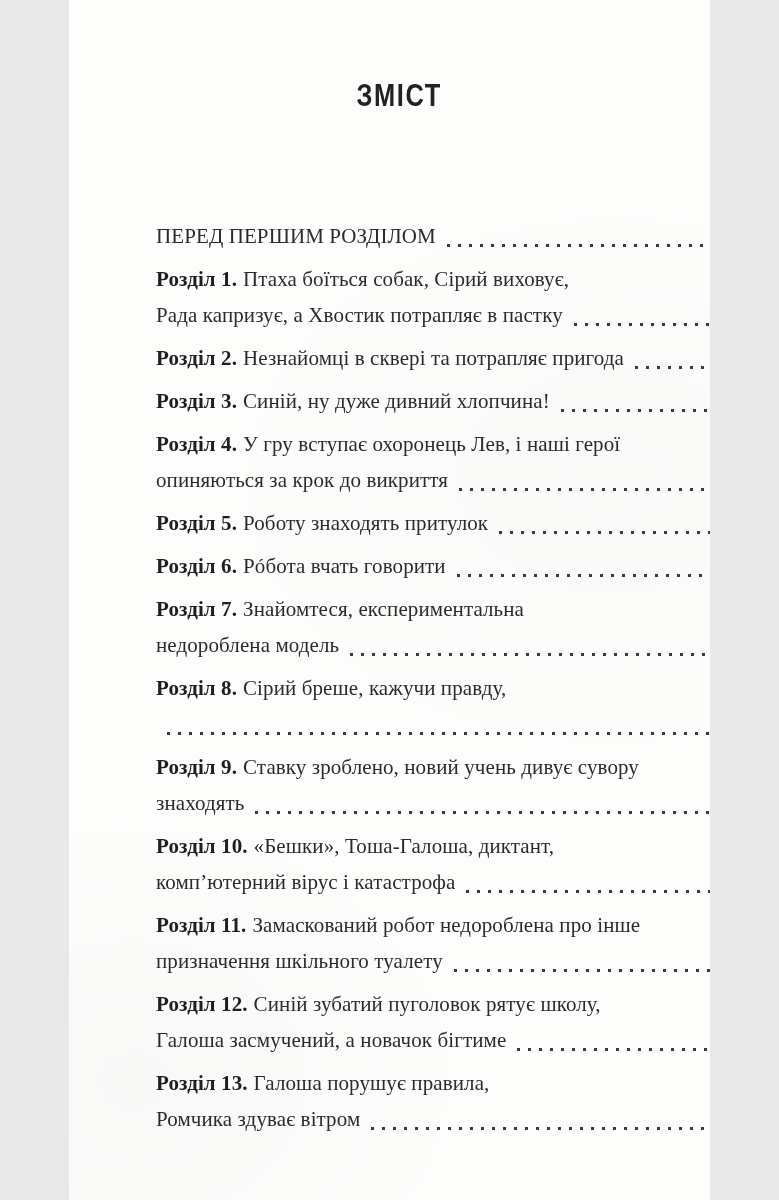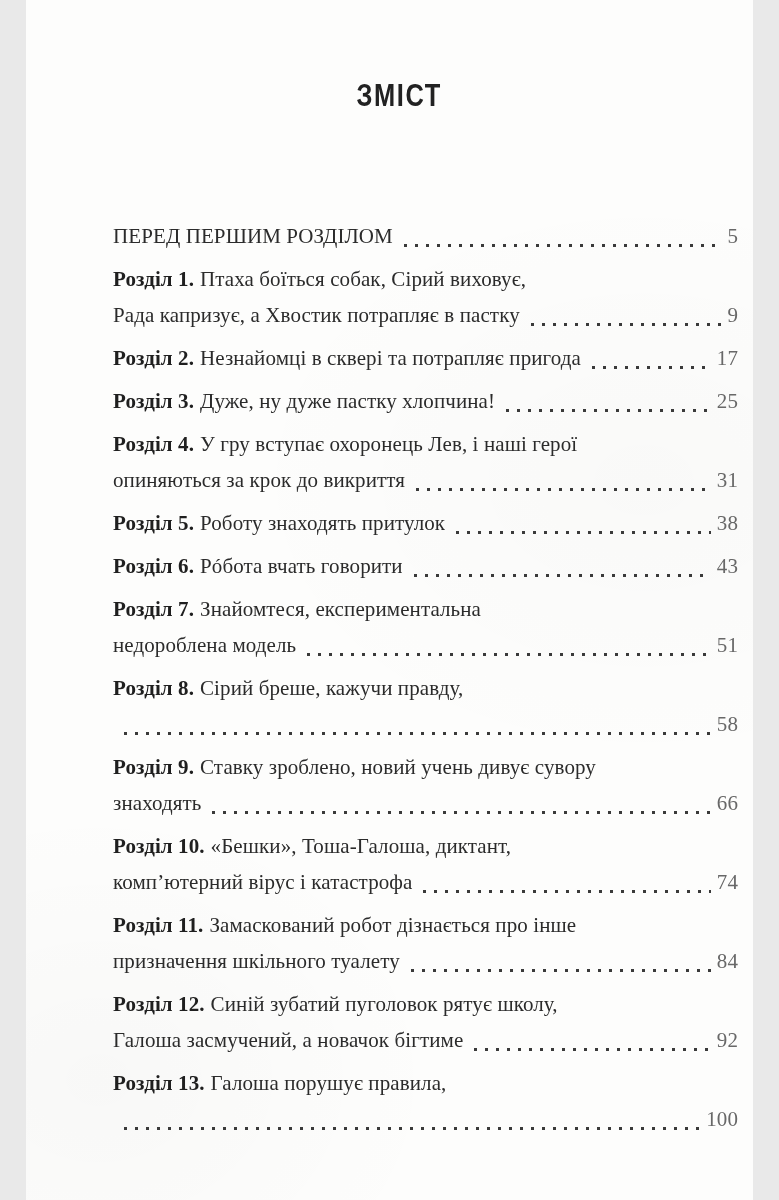--- a/index.html
+++ b/index.html
@@ -2,21 +2,21 @@
 <html lang="uk"><head>
 <meta charset="utf-8">
 <style>
   html, body {
     margin: 0;
     padding: 0;
     background: #e9e9e9;
   }
   .page {
     position: relative;
-    width: 727px;
+    width: 641px;
     height: 1200px;
     margin: 0 auto;
     background:
       radial-gradient(ellipse 700px 500px at 85% 40%, rgba(0,0,0,0.015), transparent 60%),
       radial-gradient(ellipse 500px 400px at 10% 90%, rgba(0,0,0,0.02), transparent 70%),
       #fdfdfc;
     overflow: hidden;
     font-family: "Liberation Sans", sans-serif;
     color: #2b2b2b;
     box-sizing: border-box;
@@ -101,21 +101,21 @@
       </div>
       <div class="toc-entry">
         <div class="toc-line">
           <span class="toc-text"><b class="prefix">Розділ 2.</b><span>Незнайомці в сквері та потрапляє пригода</span></span>
           <span class="leader"></span>
           <span class="page-num">17</span>
         </div>
       </div>
       <div class="toc-entry">
         <div class="toc-line">
-          <span class="toc-text"><b class="prefix">Розділ 3.</b><span>Дуже, ну дуже пастку хлопчина!</span></span>
+          <span class="toc-text"><b class="prefix">Розділ 3.</b><span>Синій, ну дуже дивний хлопчина!</span></span>
           <span class="leader"></span>
           <span class="page-num">25</span>
         </div>
       </div>
       <div class="toc-entry">
         <div class="toc-line">
           <span class="toc-text"><b class="prefix">Розділ 4.</b><span>У гру вступає охоронець Лев, і наші герої</span></span>
         </div>
         <div class="toc-line">
           <span class="toc-text">опиняються за крок до викриття</span>
@@ -171,21 +171,21 @@
           <span class="toc-text"><b class="prefix">Розділ 10.</b><span>«Бешки», Тоша-Галоша, диктант,</span></span>
         </div>
         <div class="toc-line">
           <span class="toc-text">комп’ютерний вірус і катастрофа</span>
           <span class="leader"></span>
           <span class="page-num">74</span>
         </div>
       </div>
       <div class="toc-entry">
         <div class="toc-line">
-          <span class="toc-text"><b class="prefix">Розділ 11.</b><span>Замаскований робот дізнається про інше</span></span>
+          <span class="toc-text"><b class="prefix">Розділ 11.</b><span>Замаскований робот недороблена про інше</span></span>
         </div>
         <div class="toc-line">
           <span class="toc-text">призначення шкільного туалету</span>
           <span class="leader"></span>
           <span class="page-num">84</span>
         </div>
       </div>
       <div class="toc-entry">
         <div class="toc-line">
           <span class="toc-text"><b class="prefix">Розділ 12.</b><span>Синій зубатий пуголовок рятує школу,</span></span>
@@ -194,18 +194,19 @@
           <span class="toc-text">Галоша засмучений, а новачок бігтиме</span>
           <span class="leader"></span>
           <span class="page-num">92</span>
         </div>
       </div>
       <div class="toc-entry">
         <div class="toc-line">
           <span class="toc-text"><b class="prefix">Розділ 13.</b><span>Галоша порушує правила,</span></span>
         </div>
         <div class="toc-line">
+          <span class="toc-text">Ромчика здуває вітром</span>
           <span class="leader"></span>
           <span class="page-num">100</span>
         </div>
       </div>
     </div>
 </div>
 
 </body></html>

